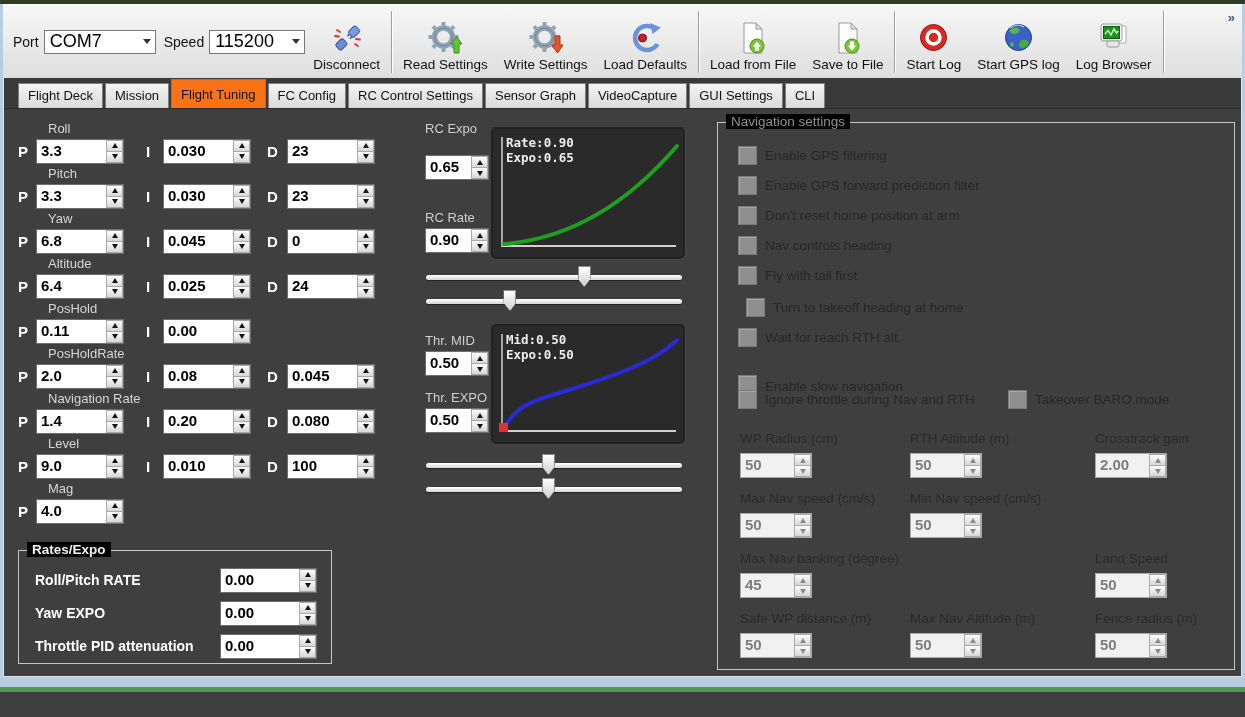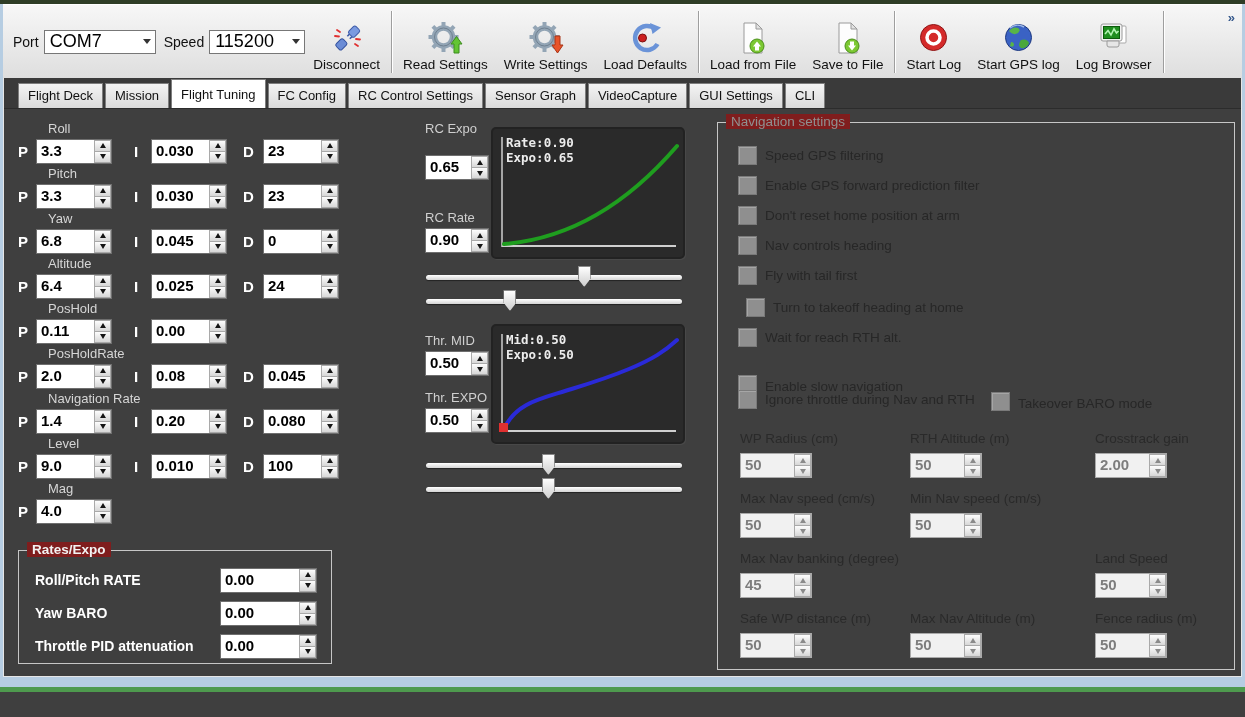--- a/index.html
+++ b/index.html
@@ -33,21 +33,21 @@
   .tb-btn{display:flex;flex-direction:column;align-items:center;justify-content:flex-end;height:62px;padding:2px 8px 4px 8px;cursor:default;}
   .tb-btn .ic{height:38px;display:flex;align-items:flex-end;justify-content:center;}
   .tb-btn .lbl{font-size:13.5px;color:#111;margin-top:1px;white-space:nowrap;}
   .tb-sep{width:1px;height:62px;background:#9e9e9e;box-shadow:1px 0 0 #fff;margin:0 3px;}
   .tb-overflow{position:absolute;right:7px;top:5px;color:#36598c;font-size:13px;font-weight:bold;}
   
   .client{border-left:1px solid #e6e6e6;border-right:1px solid #e6e6e6;border-bottom:1px solid #e6e6e6;background:#3f3f3f;}
   .tabstrip{height:30px;background:#3a3a3a;display:flex;align-items:flex-end;padding:0 14px;border-bottom:1px solid #2c2c2c;}
   .tab{background:linear-gradient(#f4f4f4,#dadada);border:1px solid #7e7e7e;border-bottom:none;
     font-size:13px;color:#111;padding:4px 9px 5px 9px;height:15px;white-space:nowrap;margin-right:2px;}
-  .tab.active{background:#ffffff;padding-top:7px;height:16px;position:relative;z-index:2;}
+  .tab.active{background:#f97316;padding-top:7px;height:16px;position:relative;z-index:2;}
   
   .content{position:relative;height:567px;background:#3f3f3f;}
   
   .spin{display:inline-flex;align-items:stretch;background:#fff;border:1px solid #6e6e6e;height:25px;box-sizing:border-box;}
   .spin-val{flex:1;font-weight:bold;font-size:15px;color:#000;padding:2px 0 0 4px;overflow:hidden;white-space:nowrap;}
   .spin-btns{display:flex;flex-direction:column;width:17px;}
   .sb{flex:1;background:linear-gradient(#fdfdfd,#d7d7d7);border:1px solid #a9a9a9;display:flex;align-items:center;justify-content:center;}
   .sb + .sb{border-top:none;}
   .tu{width:0;height:0;border-left:3.5px solid transparent;border-right:3.5px solid transparent;border-bottom:5px solid #151515;}
   .td{width:0;height:0;border-left:3.5px solid transparent;border-right:3.5px solid transparent;border-top:5px solid #151515;}
@@ -56,24 +56,24 @@
   .spin.dis .tu{border-bottom-color:#8a8a8a;}
   .spin.dis .td{border-top-color:#8a8a8a;}
   
   .pid-col{position:absolute;left:14px;top:12px;width:400px;}
   .pid-group{height:45px;}
   .pid-name{margin-left:30px;color:#d6d6d6;font-size:13px;height:17px;}
   .prow{display:flex;align-items:center;height:26px;}
   .plab{width:14px;margin-right:4px;font-weight:bold;font-size:15px;color:#fff;}
   .plab.li{margin-left:22px;width:13px;}
   .plab.ld{margin-left:16px;width:16px;}
-  .spin.pid{width:76px;}
+  .spin.pid{width:88px;}
   
   .gbox{position:absolute;border:1px solid #c6c6c6;}
-  .gbox-title{position:absolute;top:-9px;left:8px;background:#7f1d1d;padding:0 5px;font-size:13.5px;}
+  .gbox-title{position:absolute;top:-9px;left:8px;background:#000000;padding:0 5px;font-size:13.5px;}
   
   .rates-box{left:14px;top:441px;width:312px;height:112px;}
   .rates-box .gbox-title{color:#f2f2f2;font-weight:bold;}
   .rates-rows{padding:16px 0 0 16px;display:flex;flex-direction:column;gap:7px;}
   .rrow{display:flex;align-items:center;height:26px;}
   .rlbl{width:185px;font-weight:bold;font-size:14px;color:#fff;}
   .spin.rate{width:97px;}
   
   .mid-lbl{position:absolute;color:#cfcfcf;font-size:13px;}
   .spin.rc{position:absolute;width:64px;}
@@ -633,21 +633,21 @@
                   <span class="sb">
                     <i class="tu"></i>
                   </span>
                   <span class="sb">
                     <i class="td"></i>
                   </span>
                 </span>
               </span>
           </div>
           <div class="rrow">
-            <span class="rlbl">Yaw BARO</span>
+            <span class="rlbl">Yaw EXPO</span>
             <span class="spin rate">
                 <span class="spin-val">0.00</span>
                 <span class="spin-btns">
                   <span class="sb">
                     <i class="tu"></i>
                   </span>
                   <span class="sb">
                     <i class="td"></i>
                   </span>
                 </span>
@@ -761,21 +761,21 @@
       <div class="slider" style="left:422px;top:369px;">
         <div class="track"></div>
         <div class="thumb" style="left:48%;"></div>
       </div>
 
       <div class="gbox nav-box">
         <span class="gbox-title">Navigation settings</span>
 
         <div class="chk-row" style="top:20px;">
           <span class="chk"></span>
-          <span class="chk-lbl">Speed GPS filtering</span>
+          <span class="chk-lbl">Enable GPS filtering</span>
         </div>
         <div class="chk-row" style="top:80px;">
           <span class="chk"></span>
           <span class="chk-lbl">Don't reset home position at arm</span>
         </div>
         <div class="chk-row" style="top:50px;">
           <span class="chk"></span>
           <span class="chk-lbl">Enable GPS forward prediction filter</span>
         </div>
         <div class="chk-row" style="top:110px;">
@@ -795,21 +795,21 @@
           <span class="chk-lbl">Wait for reach RTH alt.</span>
         </div>
         <div class="chk-row" style="top:247px;align-items:flex-end;">
           <span class="chk"></span>
           <span class="chk-lbl">Enable slow navigation</span>
         </div>
         <div class="chk-row" style="top:264px;">
           <span class="chk"></span>
           <span class="chk-lbl">Ignore throttle during Nav and RTH</span>
         </div>
-        <div class="chk-row" style="top:264px;left:273px;align-items:flex-end;">
+        <div class="chk-row" style="top:264px;left:290px;">
           <span class="chk"></span>
           <span class="chk-lbl">Takeover BARO mode</span>
         </div>
 
         <div class="nav-field" style="left:22px;top:308px;">
           <div class="nf-lbl">WP Radius (cm)</div>
           <span class="spin nav dis">
               <span class="spin-val">50</span>
               <span class="spin-btns">
                 <span class="sb">

